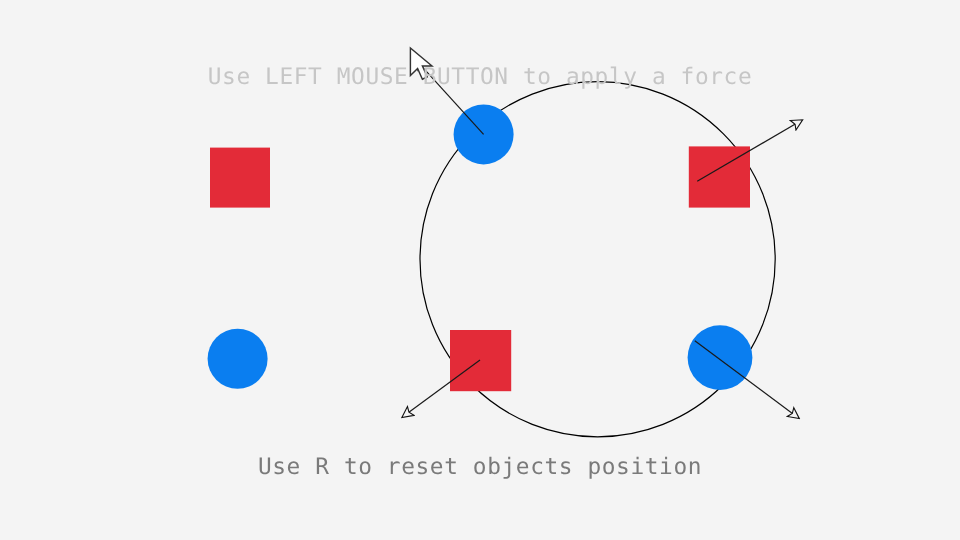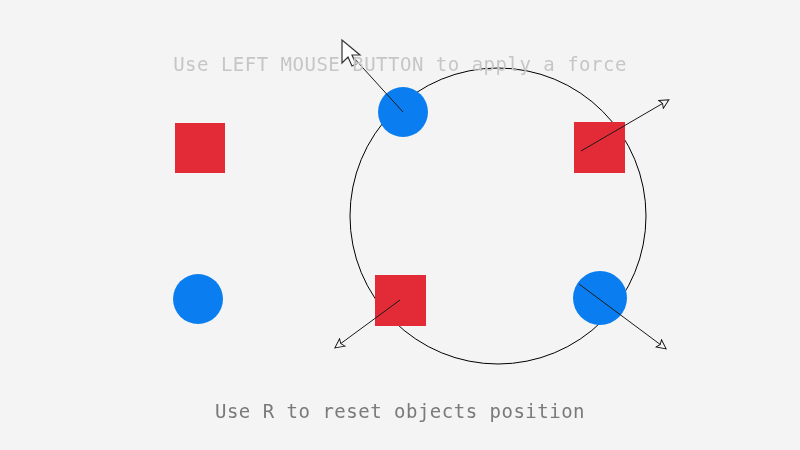--- a/index.html
+++ b/index.html
@@ -35,21 +35,21 @@
     white-space: nowrap;
     user-select: none;
   }
   #hint-top {
     top: 29px;
     font-size: 19px;
     color: #c6c6c6;
     margin-top: 24px;
   }
   #hint-bottom {
-    top: 400px;
+    top: 378px;
     font-size: 19px;
     color: #7a7a7a;
     text-align: center;
   }
 </style>
 </head>
 <body>
 
 <div id="stage" style="width: 800px; height: 450px; background: rgb(244, 244, 244);">
 

